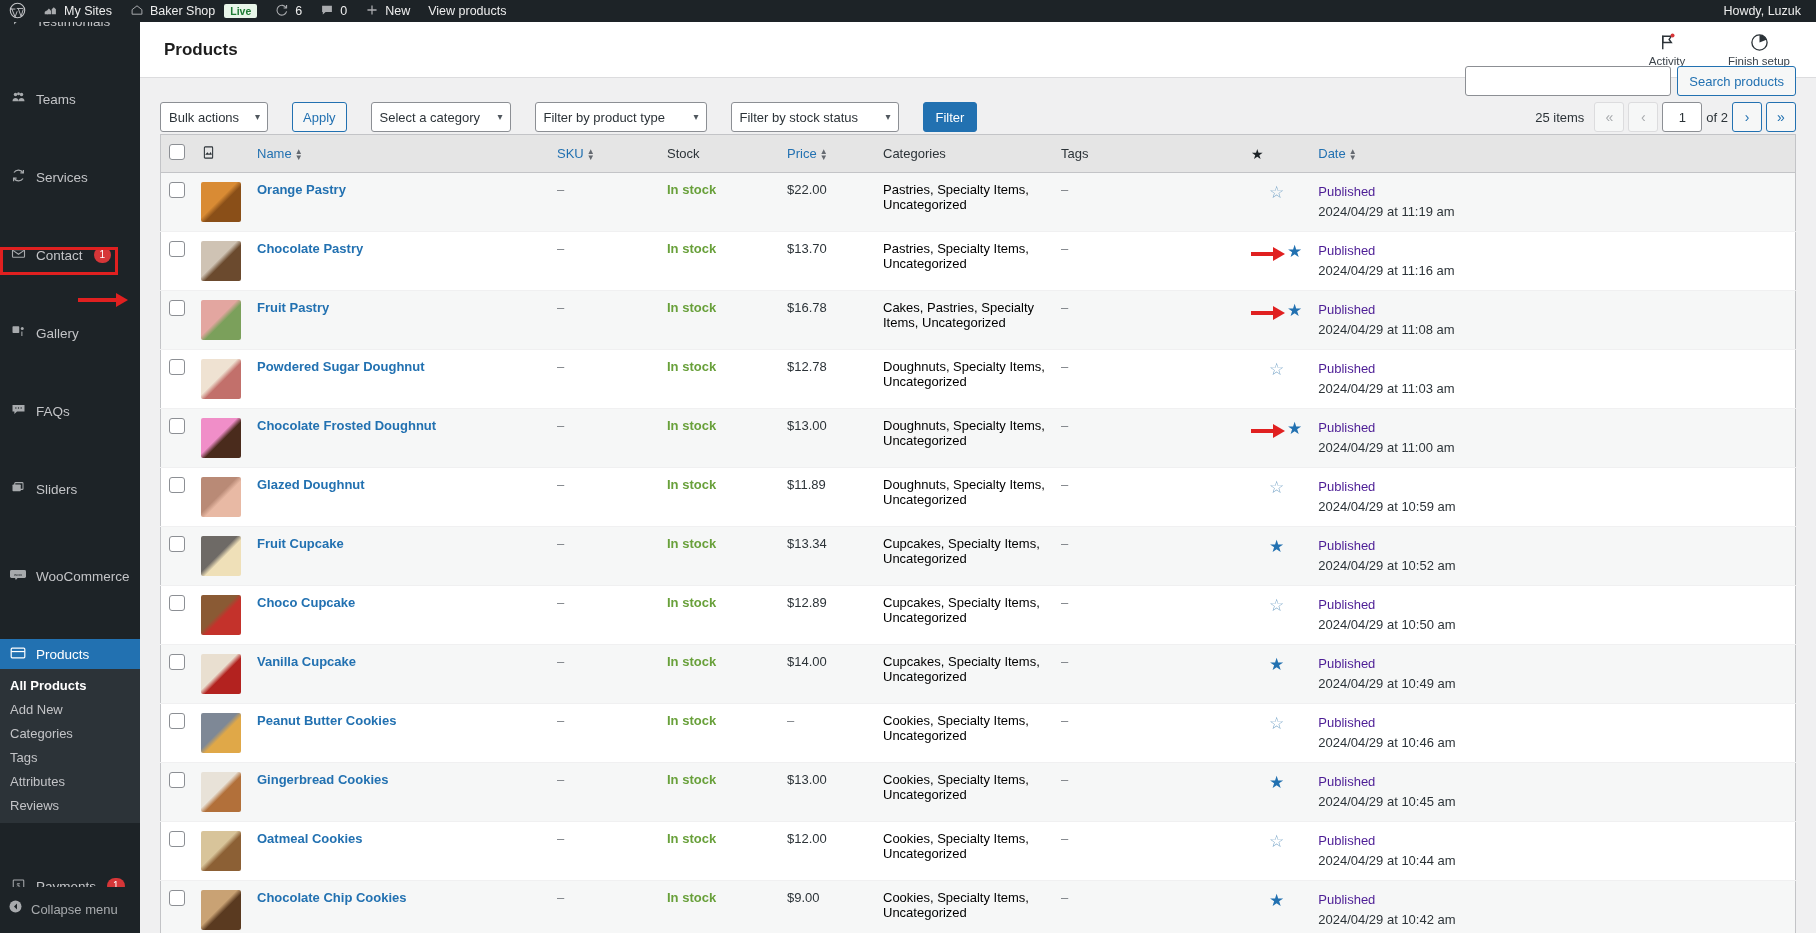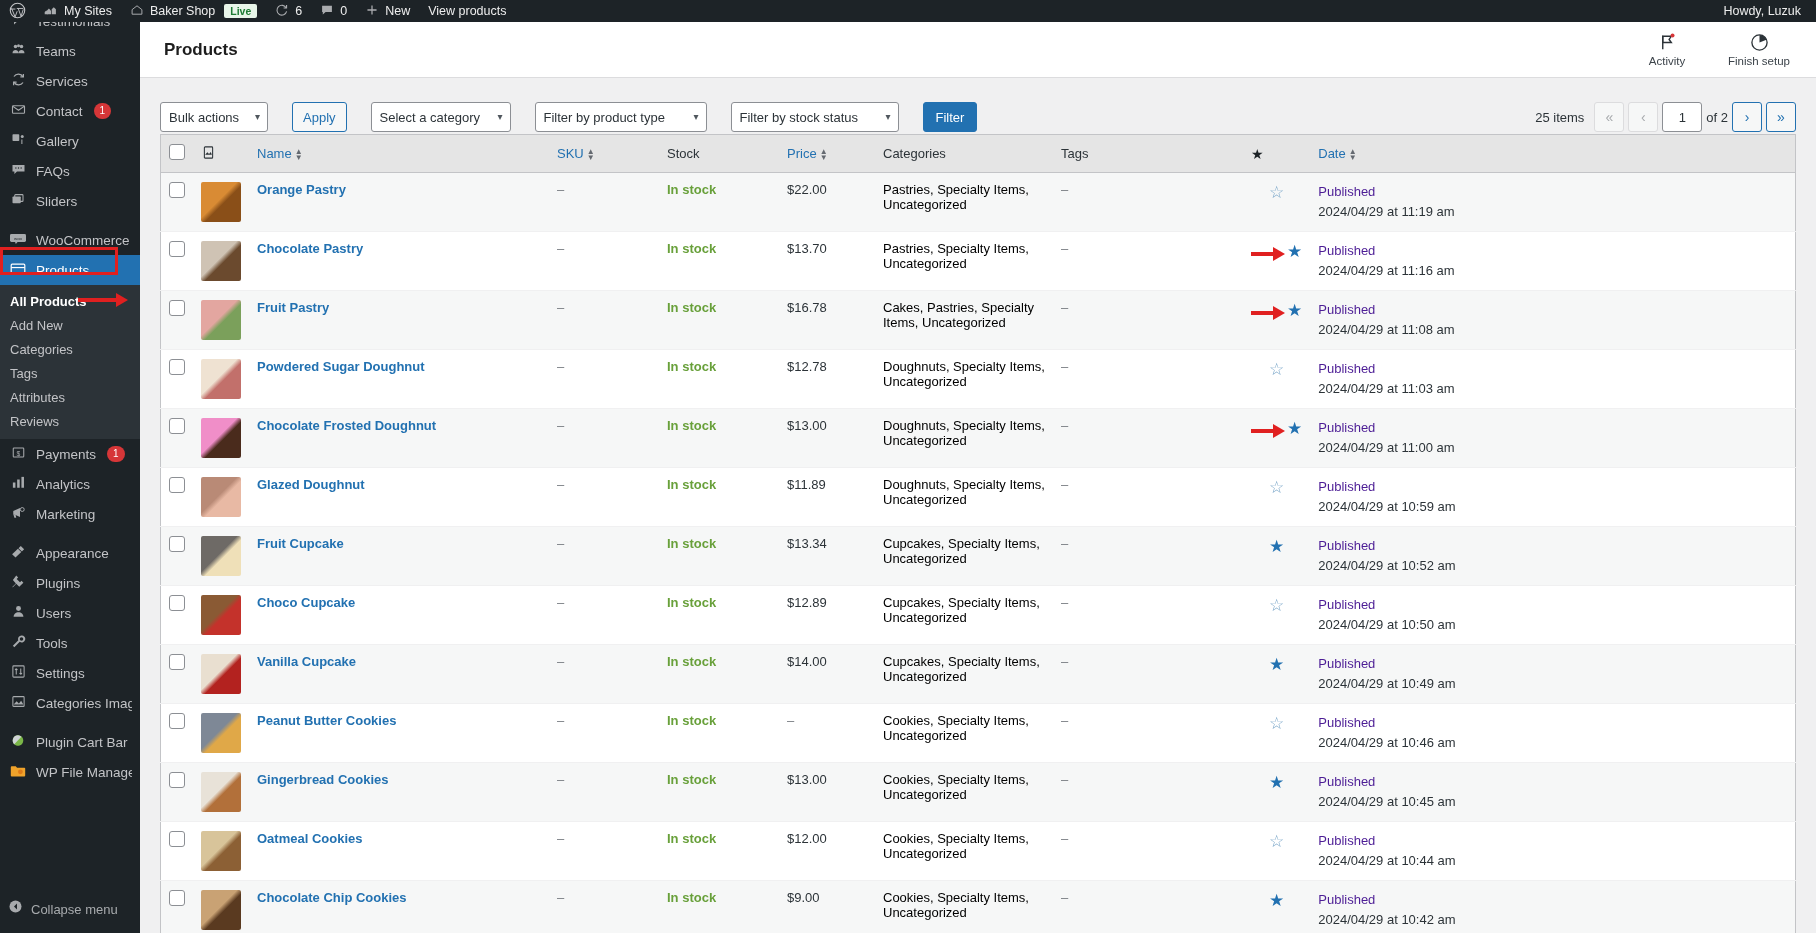--- a/index.html
+++ b/index.html
@@ -30,21 +30,21 @@
   .ab-icn { opacity: .85; font-size: 13px; }
 
   
   #sidebar {
     position: absolute; top: 22px; left: 0; width: 140px; height: 911px;
     background: #1d2327; color: #c3c4c7; font-size: 13.5px;
     overflow: hidden;
   }
   .menu-item {
     display: flex; align-items: center; gap: 8px;
-    height: 30px; padding: 0 8px; color: #c3c4c7; position: relative;
+    height: 30px; padding: 0 8px; color: #c3c4c7; position: relative; margin-top: 48px;
   }
   .menu-item .mi-icon {
     width: 20px; text-align: center; font-size: 14px; color: #a7aaad; flex: 0 0 20px;
   }
   .menu-item .mi-label { white-space: nowrap; overflow: hidden; }
   .menu-item.current {
     background: #2271b1; color: #fff;
   }
   .menu-item.current .mi-icon { color: #fff; }
   .menu-sep { height: 9px; }
@@ -550,20 +550,24 @@
           <svg width="19" height="19" viewBox="0 0 20 20">
             <circle cx="10" cy="10" r="8" fill="none" stroke="#2c3338" stroke-width="1.4"></circle>
             <path d="M10 10V2.2A7.8 7.8 0 0117.3 7z" fill="#2c3338"></path>
           </svg>
         </span>
         <span>Finish setup</span>
       </div>
     </div>
   </div>
 
+  <div id="searchrow">
+    <input type="search" placeholder="" style="">
+    <button class="btn-secondary">Search products</button>
+  </div>
 
   <div class="page-body">
 
     <div class="subsubsub-clip"></div>
 
     <div id="tablenav">
       <div class="fauxselect" style="width:108px">
         <span>Bulk actions</span>
         <span class="chev">▾</span>
       </div>

